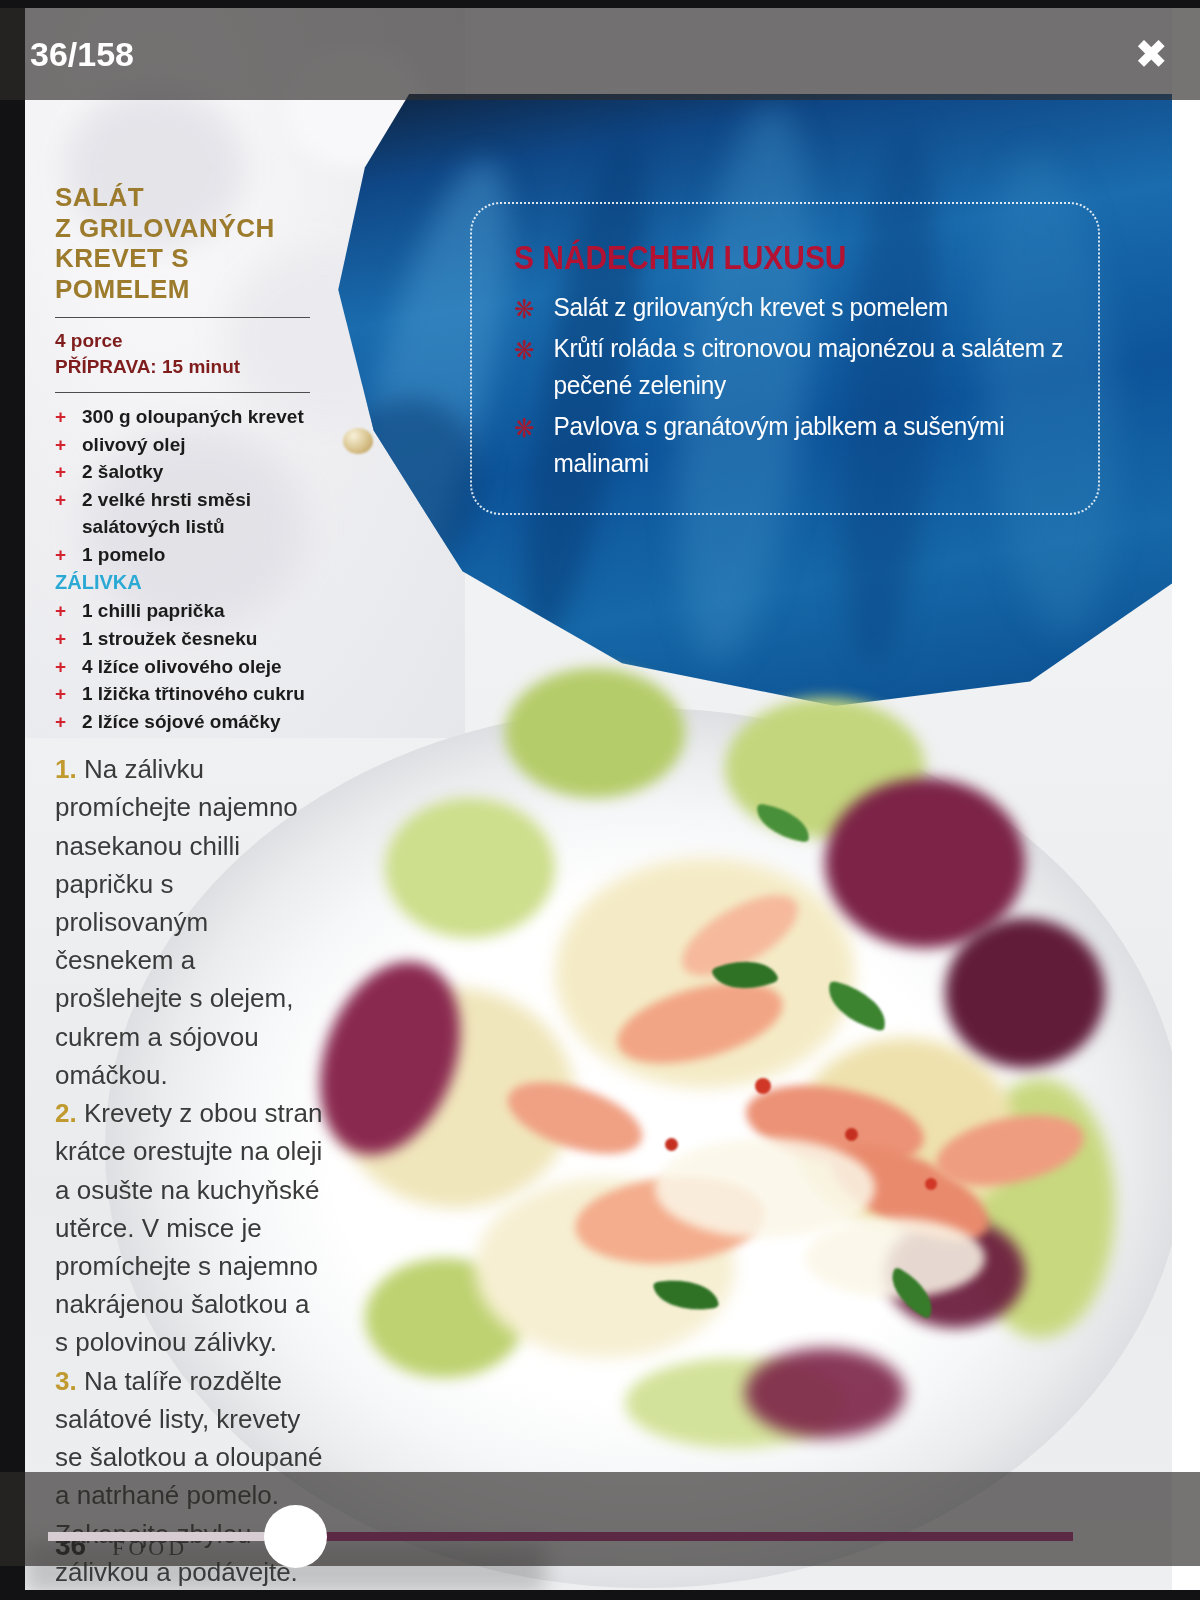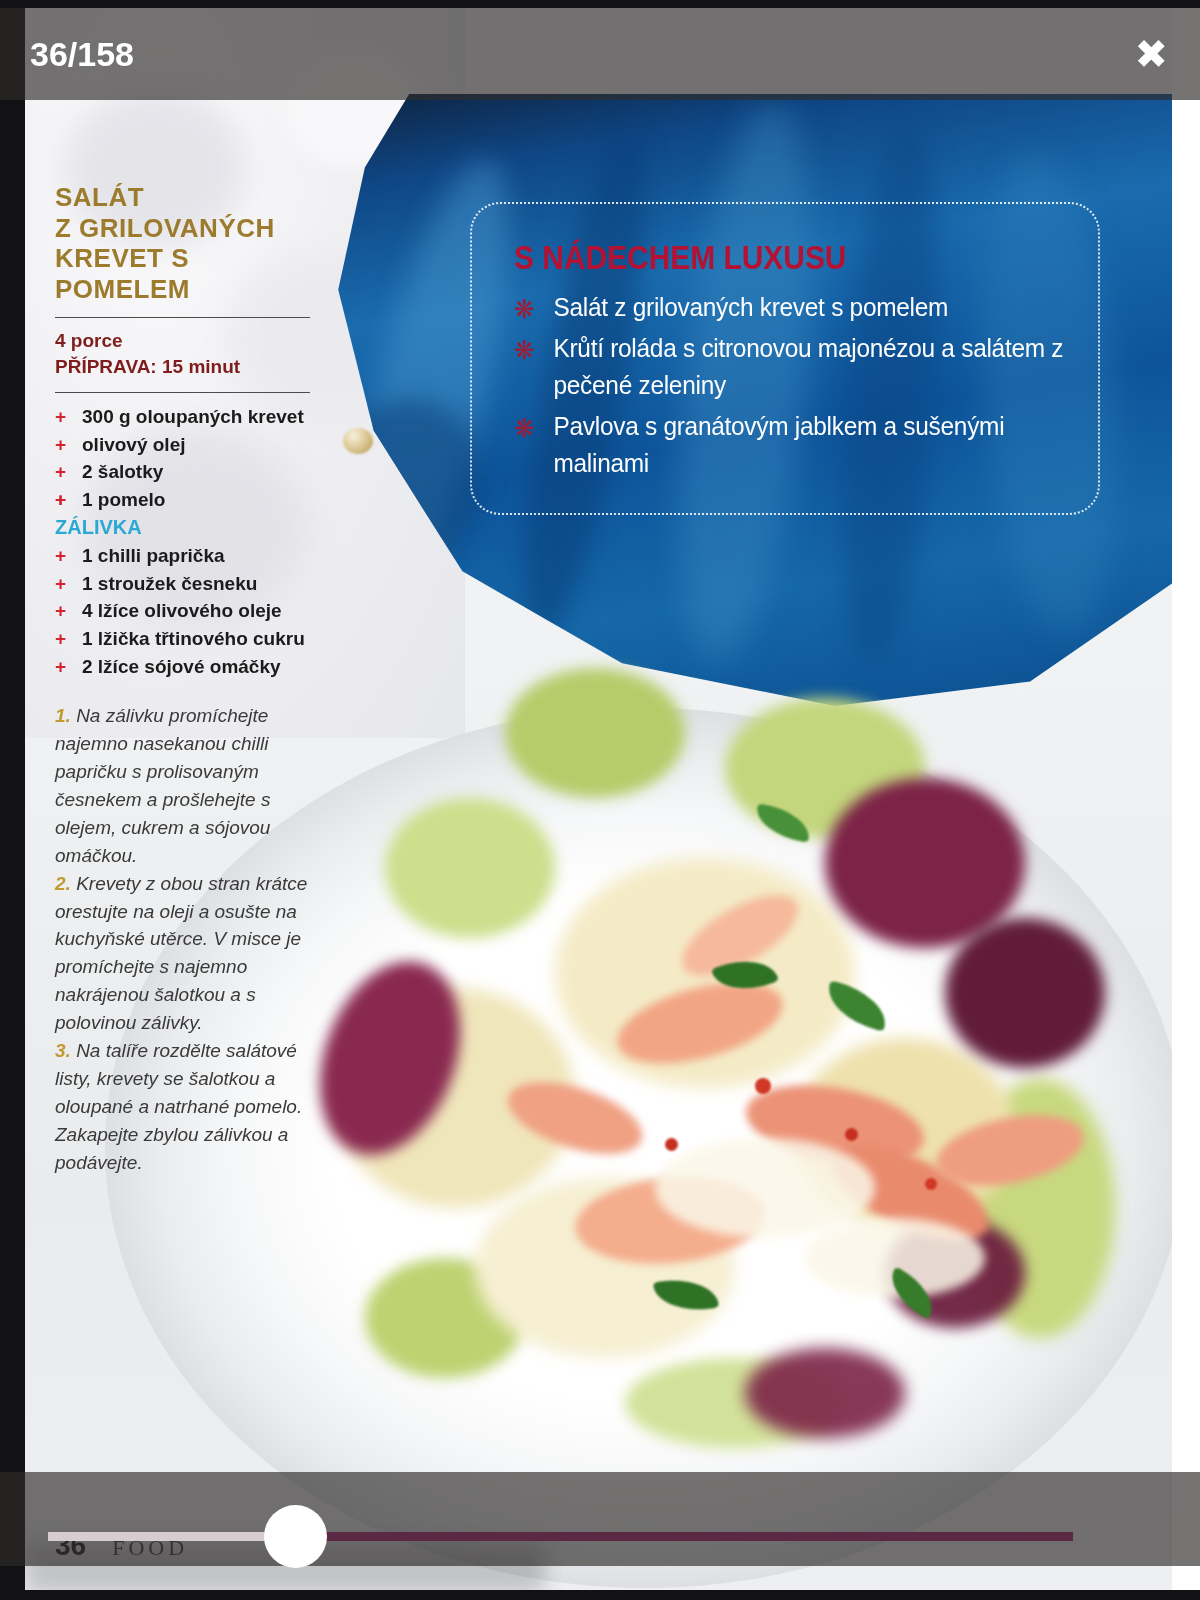--- a/index.html
+++ b/index.html
@@ -59,21 +59,21 @@
 
   
   .recipe{position:absolute;left:30px;top:174px;width:268px;z-index:3;color:#1d1d1d;}
   .r-title{color:#9c7b2d;font-size:26px;font-weight:800;line-height:1.18;letter-spacing:.5px;}
   .rule{border:none;border-top:1.5px solid #4c4c4c;margin:12px 0 10px 0;width:255px;}
   .meta{font-size:19px;font-weight:bold;line-height:1.38;color:#7f1d1d;}
   .ing-list{margin-top:6px;}
   .ing{position:relative;padding-left:27px;font-size:19px;font-weight:bold;line-height:1.45;color:#1b1b1b;}
   .ing .plus{position:absolute;left:0;top:0;color:#d2232e;font-weight:bold;}
   .sub-label{color:#2aa9d4;font-size:20px;font-weight:bold;line-height:1.45;}
-  .steps{margin-top:22px;font-size:19px;line-height:1.47;color:#3a3a3a;font-style:italic;}
+  .steps{margin-top:15px;font-size:26px;line-height:1.47;color:#3a3a3a;}
   .stepnum{color:#c09a2e;font-weight:bold;}
 
   
   .menu-box{
     position:absolute;left:445px;top:194px;width:630px;height:313px;z-index:3;
     border:2px dotted rgba(255,255,255,.85);border-radius:30px;
     padding:34px 10px 0 42px;box-sizing:border-box;
   }
   .menu-title{
     color:#b41233;font-size:34px;font-weight:bold;letter-spacing:0;
@@ -188,21 +188,21 @@
       <div class="meta">
         <div>4 porce</div>
         <div>PŘÍPRAVA: 15 minut</div>
       </div>
       <hr class="rule">
 
       <div class="ing-list">
         <div class="ing"><span class="plus">+</span><span>300 g oloupaných krevet</span></div>
         <div class="ing"><span class="plus">+</span><span>olivový olej</span></div>
         <div class="ing"><span class="plus">+</span><span>2 šalotky</span></div>
-        <div class="ing"><span class="plus">+</span></div>
+        <div class="ing"><span class="plus">+</span><span>2 velké hrsti směsi salátových listů</span></div>
         <div class="ing"><span class="plus">+</span><span>1 pomelo</span></div>
         <div class="sub-label">ZÁLIVKA</div>
         <div class="ing"><span class="plus">+</span><span>1 chilli paprička</span></div>
         <div class="ing"><span class="plus">+</span><span>1 stroužek česneku</span></div>
         <div class="ing"><span class="plus">+</span><span>4 lžíce olivového oleje</span></div>
         <div class="ing"><span class="plus">+</span><span>1 lžička třtinového cukru</span></div>
         <div class="ing"><span class="plus">+</span><span>2 lžíce sójové omáčky</span></div>
       </div>
 
       <div class="steps">

